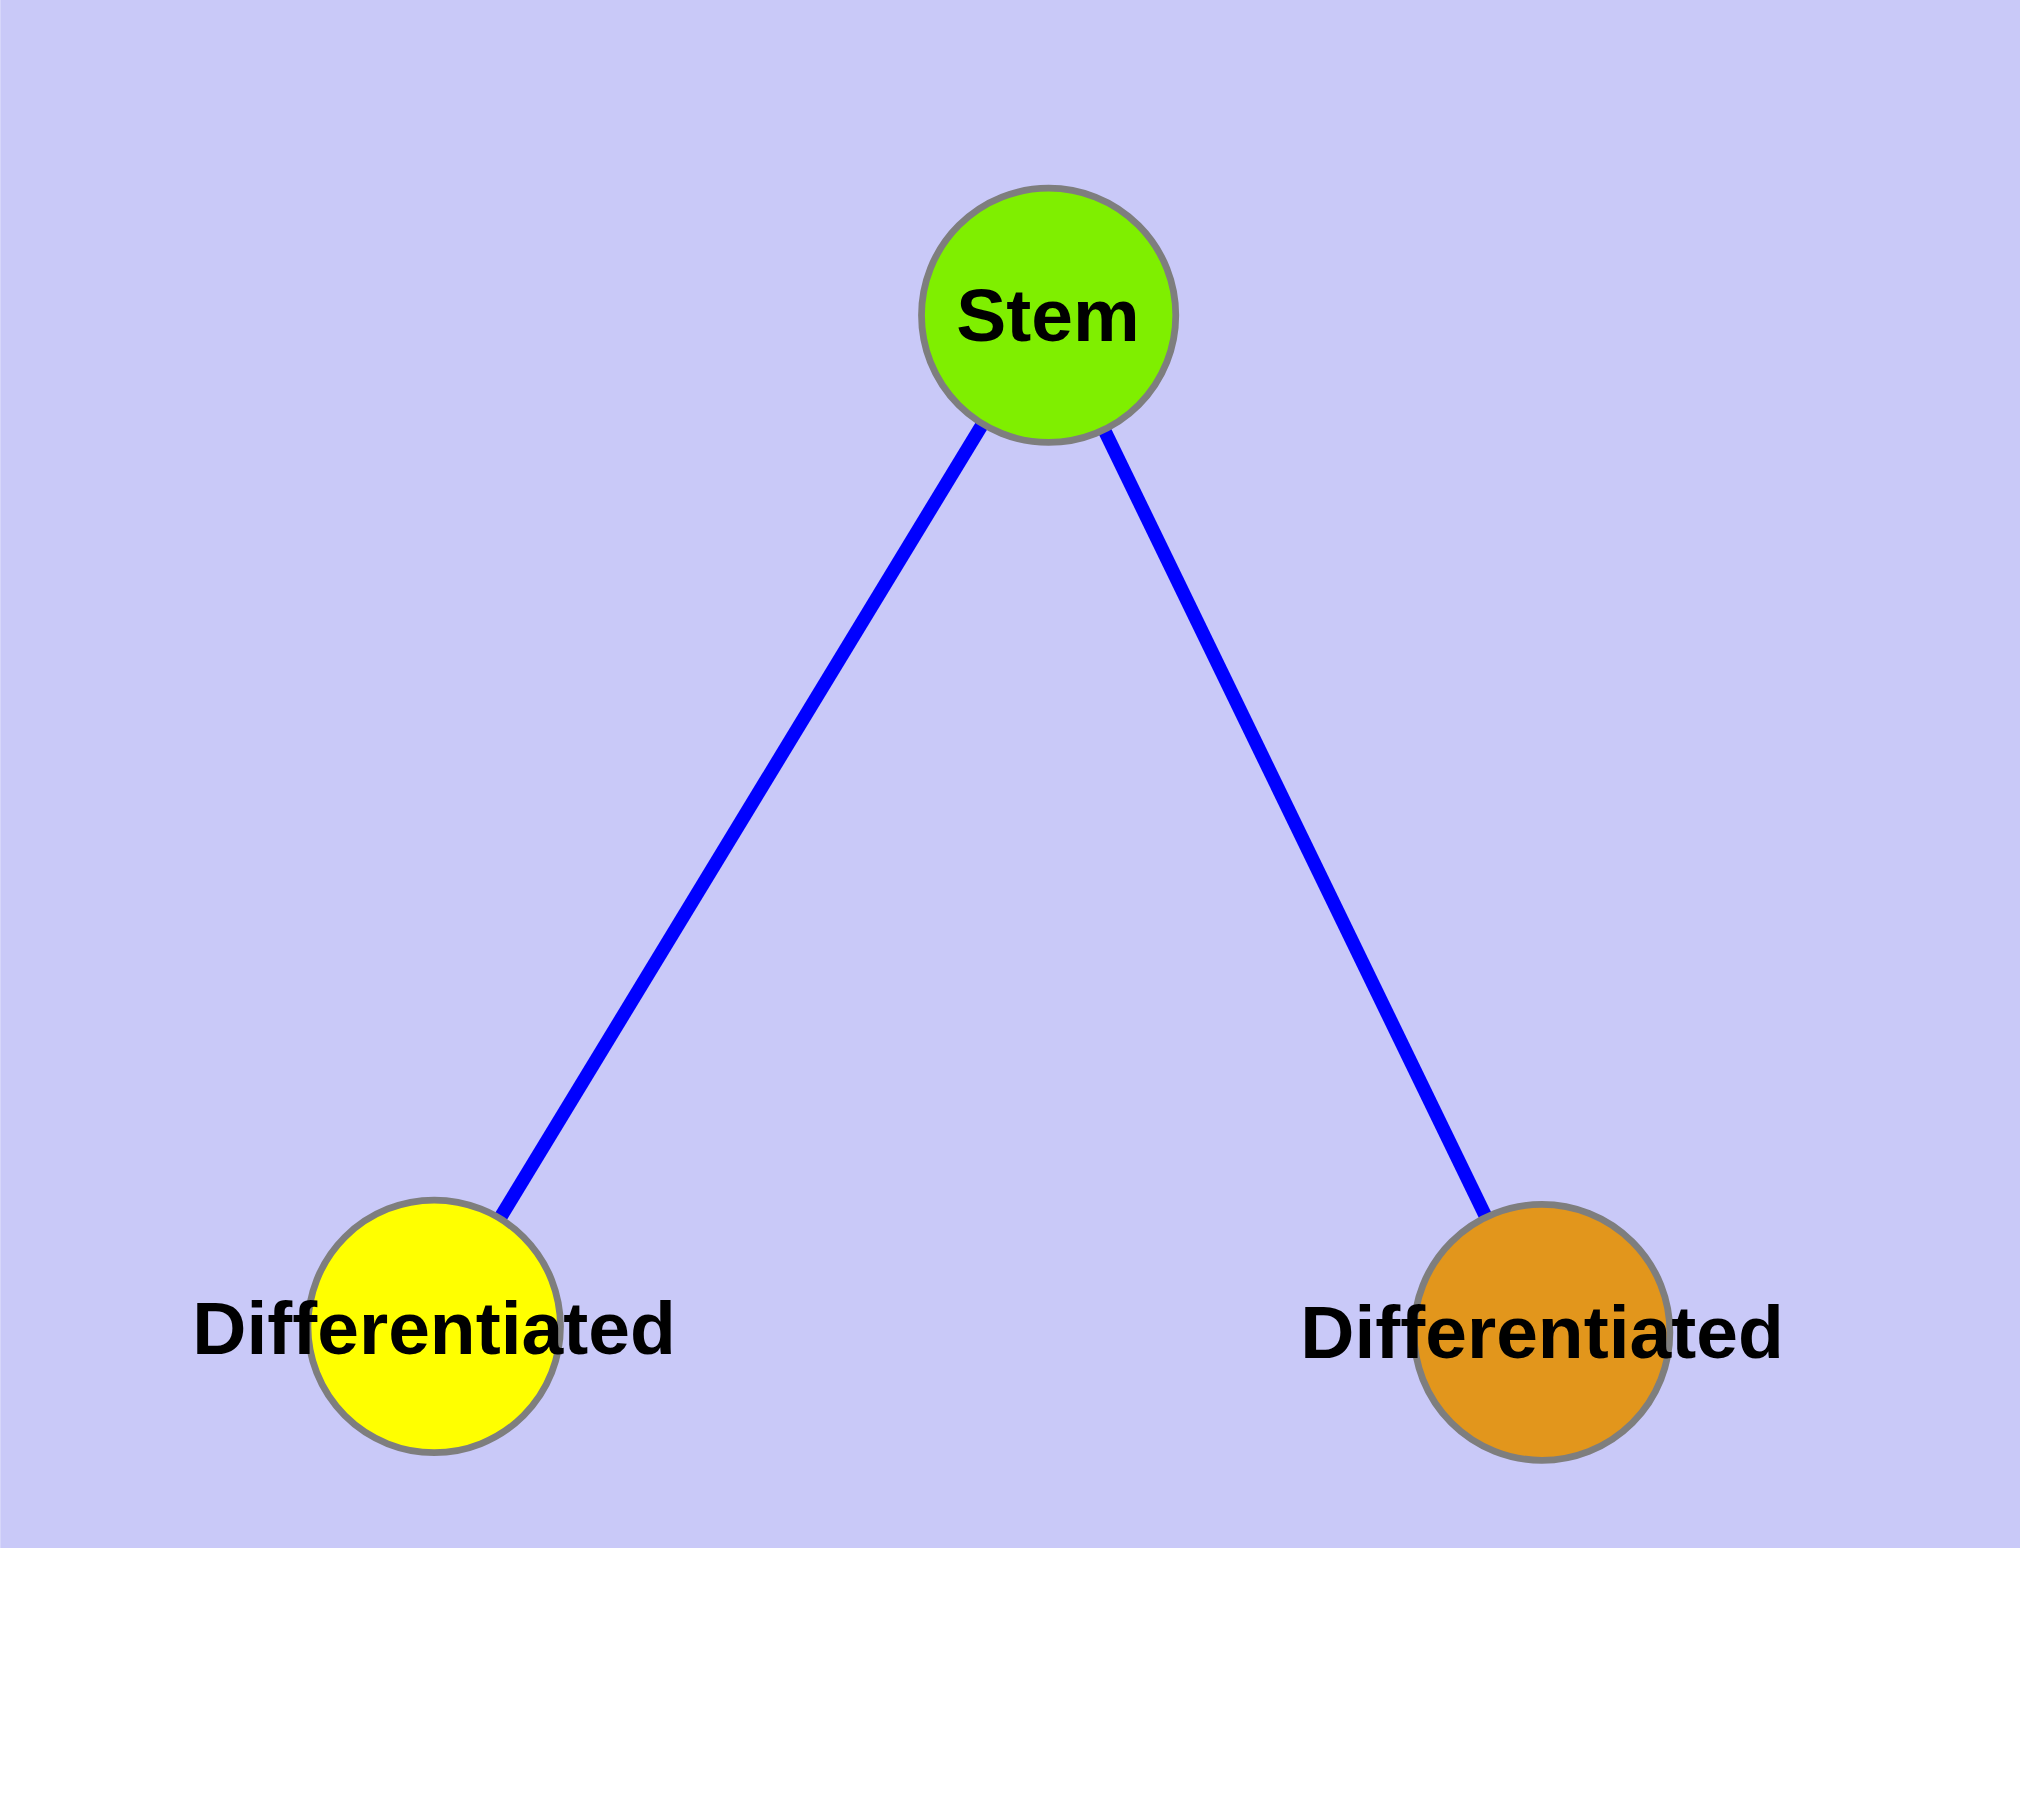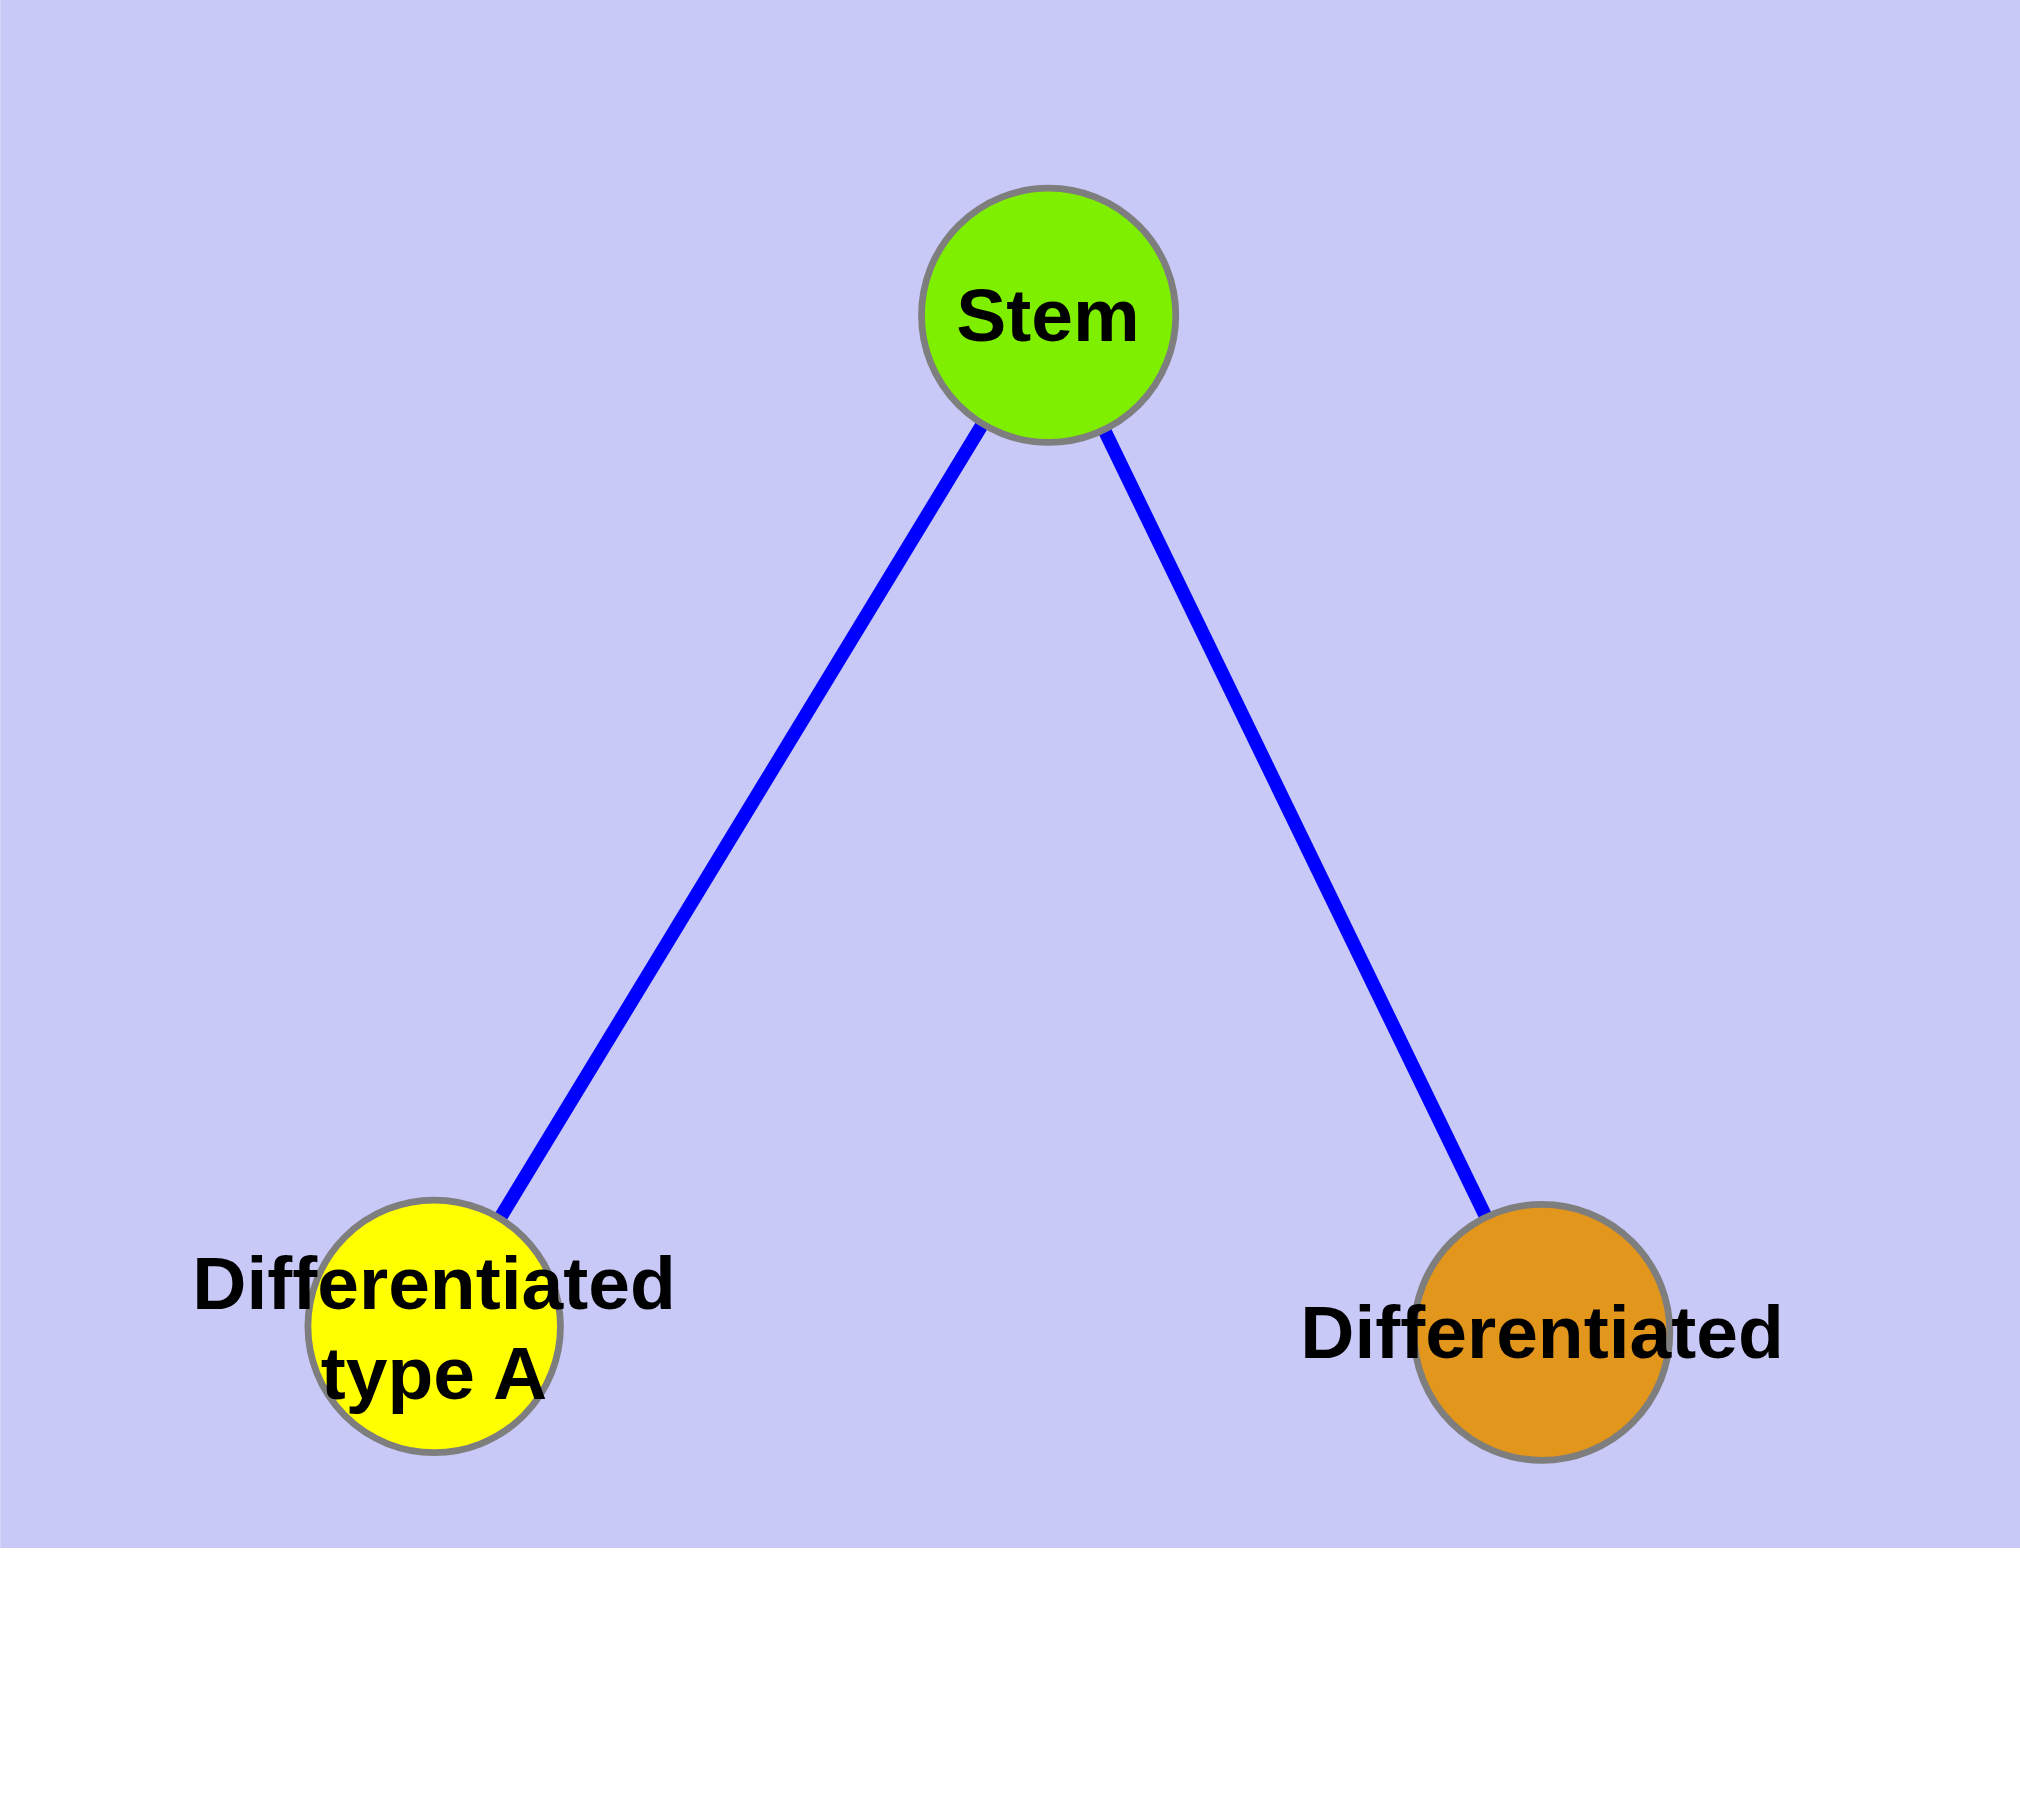--- a/index.html
+++ b/index.html
@@ -50,21 +50,20 @@
 
     <circle cx="1819" cy="1572" r="151" stroke-width="8" stroke="#7E7E7E" fill="#E2961C"></circle>
   </svg>
 
   <div class="node-label" style="left: 1048px; top: 315px;">
     <span>Stem</span>
   </div>
 
   <div class="node-label" style="left: 434px; top: 1328px;">
     <span>Differentiated</span>
-    <span>type A</span>
   </div>
 
   <div class="node-label" style="left: 1542px; top: 1332px;">
     <span>Differentiated</span>
   </div>
 
 </div>
 
 
 </body></html>

